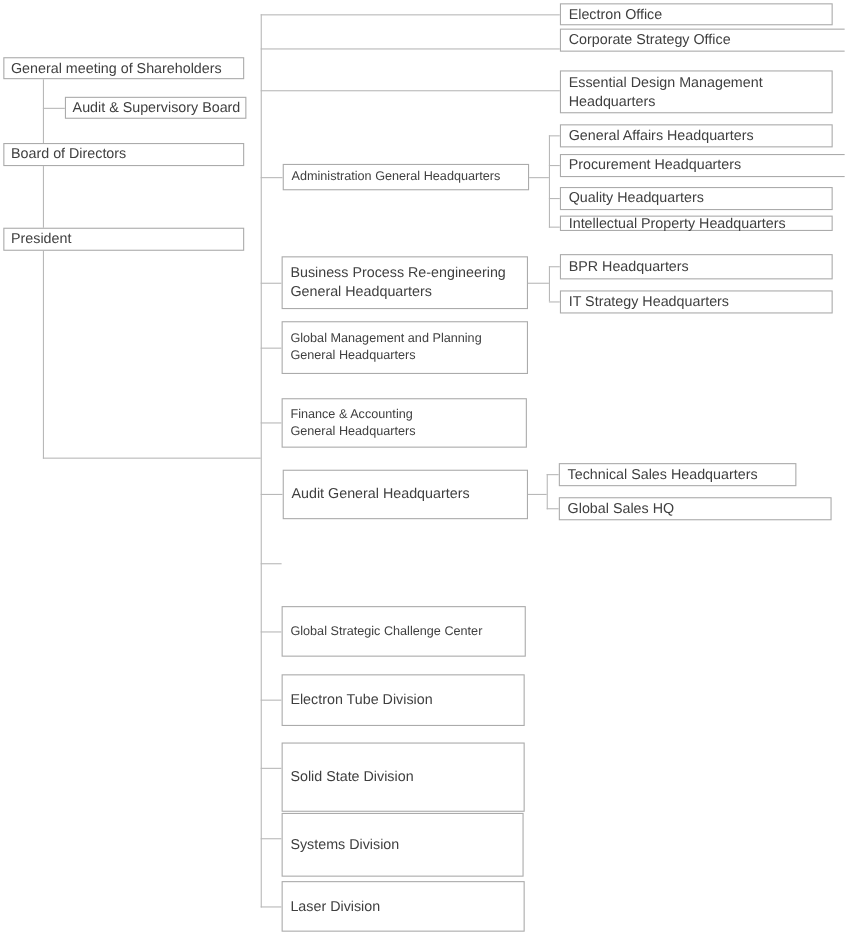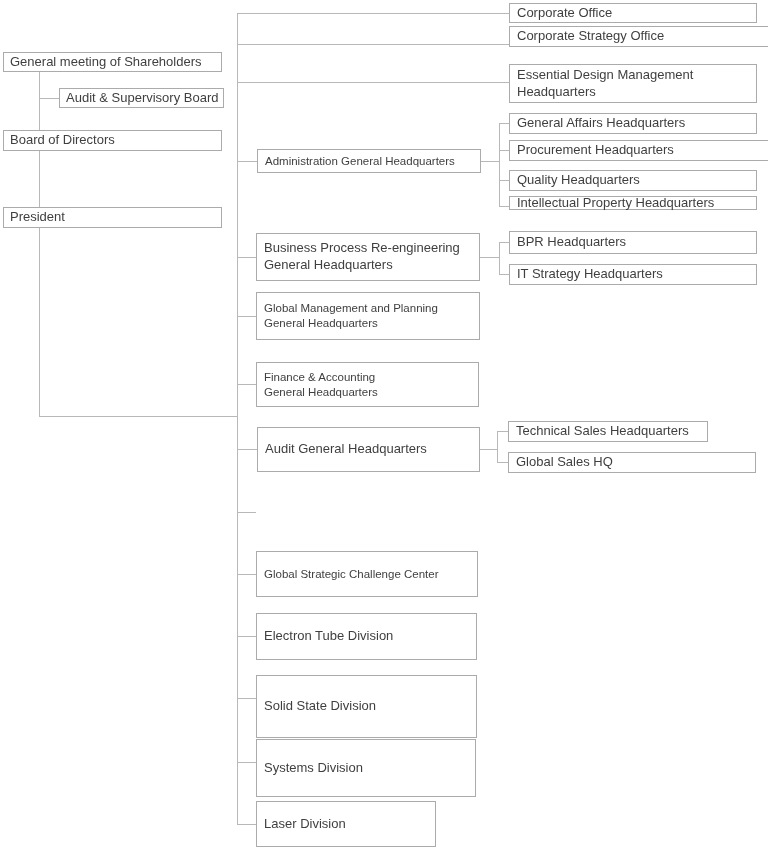--- a/index.html
+++ b/index.html
@@ -67,21 +67,21 @@
   <div class="edge" style="left:237px;top:636px;width:19px;height:1px"></div>
   <div class="edge" style="left:237px;top:698px;width:19px;height:1px"></div>
   <div class="edge" style="left:237px;top:762px;width:19px;height:1px"></div>
   <div class="edge" style="left:237px;top:824px;width:19px;height:1px"></div>
 
   <div class="node n-left" style="left:3px;top:52px;width:219px;height:20px">General meeting of Shareholders</div>
   <div class="node n-left" style="left:59px;top:88px;width:165px;height:20px">Audit &amp; Supervisory Board</div>
   <div class="node n-left" style="left:3px;top:130px;width:219px;height:21px">Board of Directors</div>
   <div class="node n-left" style="left:3px;top:207px;width:219px;height:21px">President</div>
 
-  <div class="node" style="left:509px;top:3px;width:248px;height:20px">Corporate Office</div>
+  <div class="node" style="left:509px;top:3px;width:248px;height:20px">Electron Office</div>
   <div class="node" style="left:509px;top:26px;width:292px;height:21px">Corporate Strategy Office</div>
   <div class="node" style="left:509px;top:64px;width:248px;height:39px">Essential Design Management
 Headquarters</div>
 
   <div class="node n-small" style="left:257px;top:149px;width:224px;height:24px">Administration General Headquarters</div>
   <div class="node" style="left:509px;top:113px;width:248px;height:21px">General Affairs Headquarters</div>
   <div class="node" style="left:509px;top:140px;width:300px;height:21px">Procurement Headquarters</div>
   <div class="node" style="left:509px;top:170px;width:248px;height:21px">Quality Headquarters</div>
   <div class="node" style="left:509px;top:196px;width:248px;height:14px">Intellectual Property Headquarters</div>
 
@@ -89,22 +89,22 @@
 General Headquarters</div>
   <div class="node" style="left:509px;top:231px;width:248px;height:23px">BPR Headquarters</div>
   <div class="node" style="left:509px;top:264px;width:248px;height:21px">IT Strategy Headquarters</div>
 
   <div class="node n-small" style="left:256px;top:292px;width:224px;height:48px">Global Management and Planning
 General Headquarters</div>
   <div class="node n-small" style="left:256px;top:362px;width:223px;height:45px">Finance &amp; Accounting
 General Headquarters</div>
 
   <div class="node" style="left:257px;top:427px;width:223px;height:45px">Audit General Headquarters</div>
-  <div class="node" style="left:508px;top:421px;width:200px;height:21px">Technical Sales Headquarters</div>
+  <div class="node" style="left:508px;top:421px;width:216px;height:21px">Technical Sales Headquarters</div>
   <div class="node" style="left:508px;top:452px;width:248px;height:21px">Global Sales HQ</div>
 
   <div class="node n-small" style="left:256px;top:551px;width:222px;height:46px">Global Strategic Challenge Center</div>
   <div class="node" style="left:256px;top:613px;width:221px;height:47px">Electron Tube Division</div>
   <div class="node" style="left:256px;top:675px;width:221px;height:63px">Solid State Division</div>
   <div class="node" style="left:256px;top:739px;width:220px;height:58px">Systems Division</div>
-  <div class="node" style="left:256px;top:801px;width:180px;height:46px">Laser Division</div>
+  <div class="node" style="left:256px;top:801px;width:221px;height:46px">Laser Division</div>
 
 </div>
 
 </body></html>

